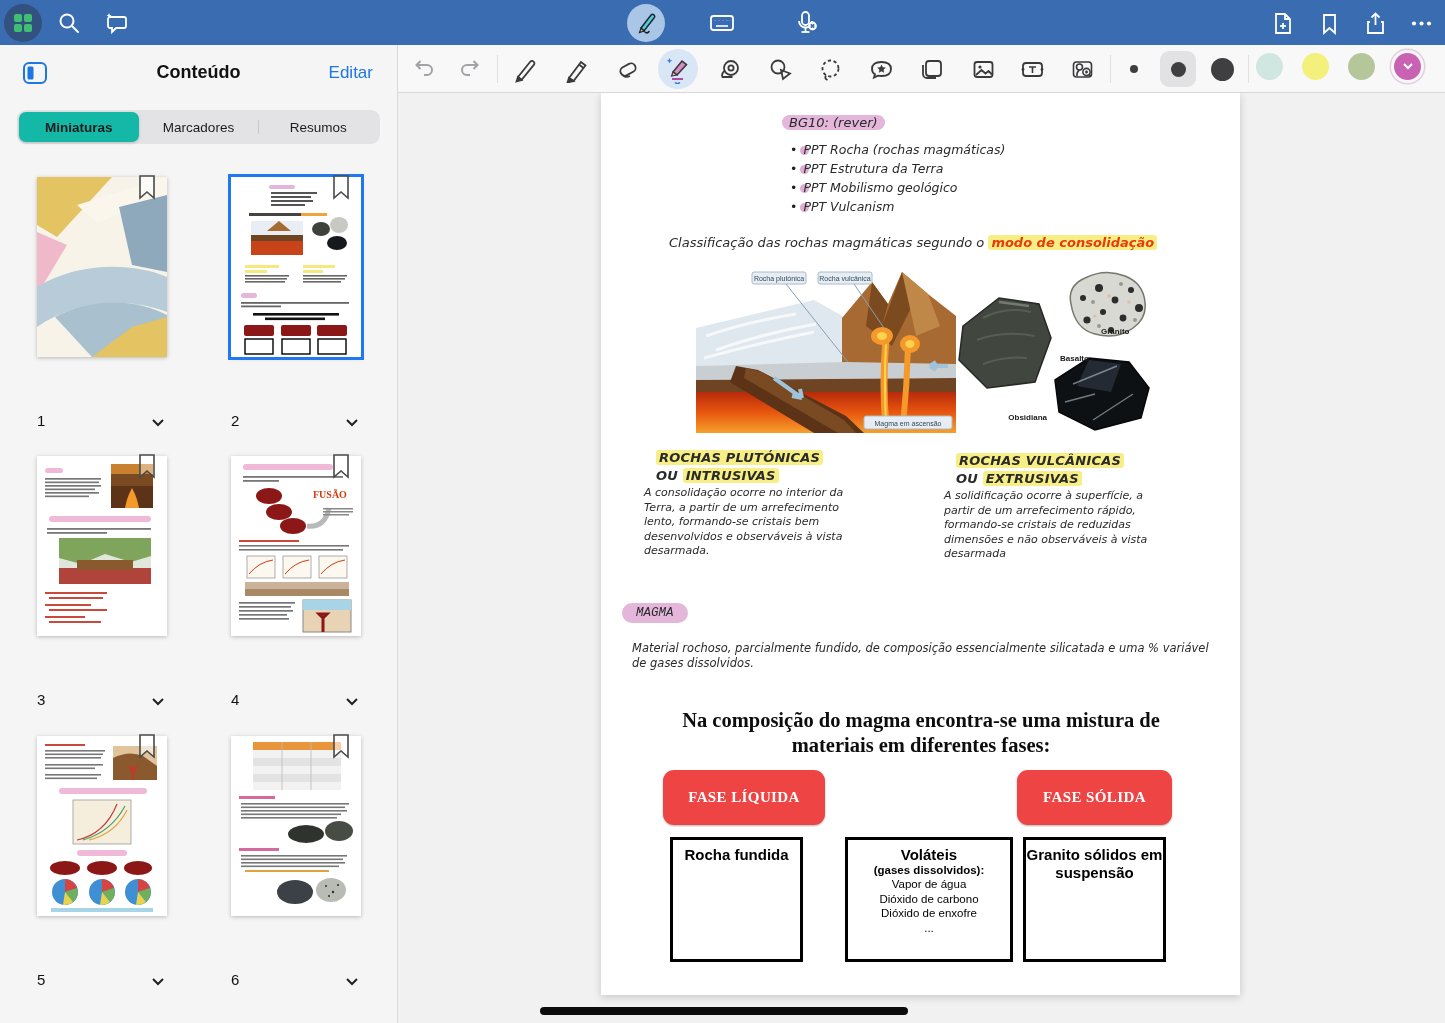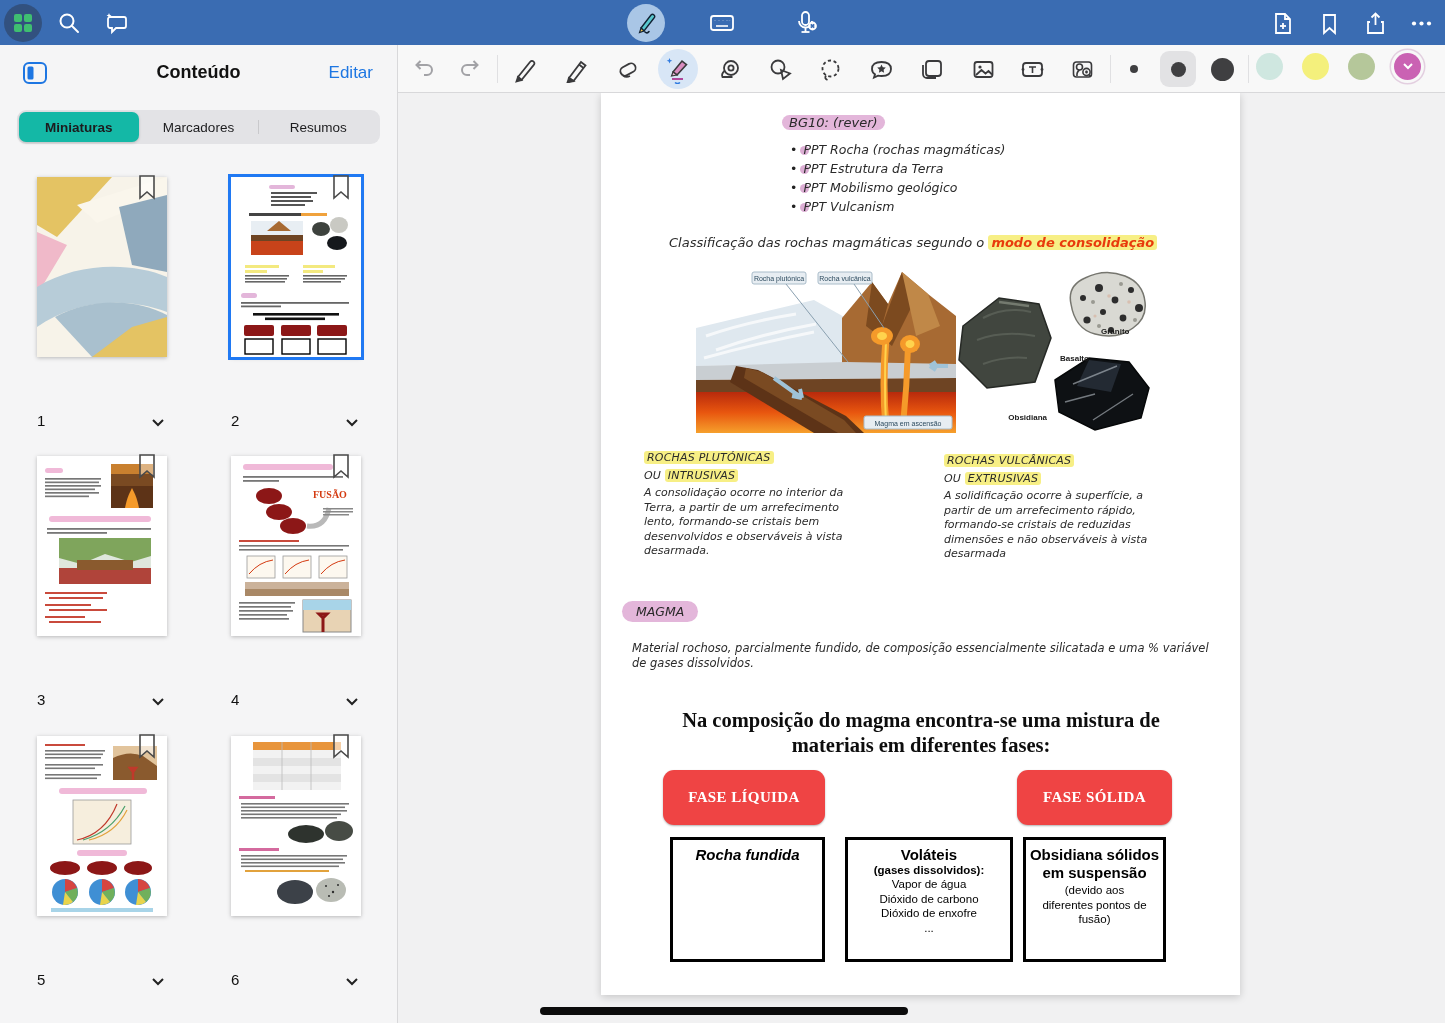--- a/index.html
+++ b/index.html
@@ -65,21 +65,21 @@
   .hand { font-family:"DejaVu Sans", sans-serif; font-style:italic; color:#2a2a2a; }
   .hl-pink { background:#e3b6da; border-radius:8px; padding:0 7px; }
   .hl-yellow { background:#f7ef85; border-radius:3px; padding:0 3px; }
   .red { color:#e83a0c; font-weight:bold; }
   .bullet-dot { display:inline-block; width:9px; height:9px; background:#dcaed4;
     border-radius:50%; margin-right:-6px; vertical-align:-1px; }
   .bullet-line { position:absolute; left:189px; font-size:12.5px; white-space:nowrap; }
   .bullet-line::before { content:"•"; color:#222; margin-right:3px; font-style:normal; }
 
   .col-note { position:absolute; width:225px; font-size:11px; line-height:14.5px; }
-  .col-note .t1 { font-size:11px; font-weight:normal; letter-spacing:.2px; }
+  .col-note .t1 { font-size:13px; font-weight:bold; letter-spacing:.2px;margin-left:12px; }
 
   #mix-title { position:absolute; left:60px; top:615px; width:520px; text-align:center;
     font-family:"Liberation Serif", serif; font-weight:bold; font-size:20.5px;
     line-height:25px; color:#0d0d0d; }
   .phase { position:absolute; top:677px; height:55px; background:#ef4444; border-radius:11px;
     display:flex; align-items:center; justify-content:center; color:#fff;
     font-family:"Liberation Serif", serif; font-weight:bold; font-size:15px; letter-spacing:.4px;
     box-shadow:0 1px 2px rgba(0,0,0,.3); }
   .obox { position:absolute; top:744px; height:125px; background:#fff; border:3px solid #000;
     text-align:center; color:#000; }
@@ -733,41 +733,40 @@
         <div class="t1" style="margin-top:3px;"><span>OU </span><span class="hl-yellow">INTRUSIVAS</span></div>
         <div style="margin-top:3px;">A consolidação ocorre no interior da Terra, a partir de um arrefecimento lento, formando-se cristais bem desenvolvidos e observáveis à vista desarmada.</div>
       </div>
       <div class="col-note hand" style="left:343px; top:361px;">
         <div class="t1"><span class="hl-yellow">ROCHAS VULCÂNICAS</span></div>
         <div class="t1" style="margin-top:3px;"><span>OU </span><span class="hl-yellow">EXTRUSIVAS</span></div>
         <div style="margin-top:3px;">A solidificação ocorre à superfície, a partir de um arrefecimento rápido, formando-se cristais de reduzidas dimensões e não observáveis à vista desarmada</div>
       </div>
 
       <div class="abs hand" style="left:21px; top:511px; font-size:12.5px;">
-        <span class="hl-pink" style="padding:3px 14px; border-radius:12px;">MAGMA</span>
+        <span class="hl-pink" style="padding:3px 14px; border-radius:12px;font-family:Liberation Mono, monospace;">MAGMA</span>
       </div>
       <div class="abs hand" style="left:31px; top:548px; width:578px; font-size:11.5px; line-height:15px;">Material rochoso, parcialmente fundido, de composição essencialmente silicatada e uma % variável de gases dissolvidos.</div>
 
       <div id="mix-title">Na composição do magma encontra-se uma mistura de materiais em diferentes fases:</div>
 
       <div class="phase" style="left:62px; width:162px;">FASE LÍQUIDA</div>
       <div class="phase" style="left:416px; width:155px;">FASE SÓLIDA</div>
 
-      <div class="obox" style="left:69px; width:155px;font-style:italic;">
+      <div class="obox" style="left:69px; width:133px;">
         <div class="bt">Rocha fundida</div>
       </div>
       <div class="obox" style="left:244px; width:168px;">
         <div class="bt">Voláteis</div>
         <div class="bs">(gases dissolvidos):</div>
         <div class="bi">Vapor de água</div>
         <div class="bi">Dióxido de carbono</div>
         <div class="bi">Dióxido de enxofre</div>
         <div class="bi">...</div>
       </div>
       <div class="obox" style="left:422px; width:143px;">
-        <div class="bt" style="line-height:18px;">Obsidiana sólidos em suspensão</div>
-        <div class="bi" style="margin-top:1px; padding:0 14px;">(devido aos diferentes pontos de fusão)</div>
+        <div class="bt" style="line-height:18px;">Granito sólidos em suspensão</div>
       </div>
     </div>
   </div>
 
   <div id="homebar"></div>
 </div>
 
 </body></html>

